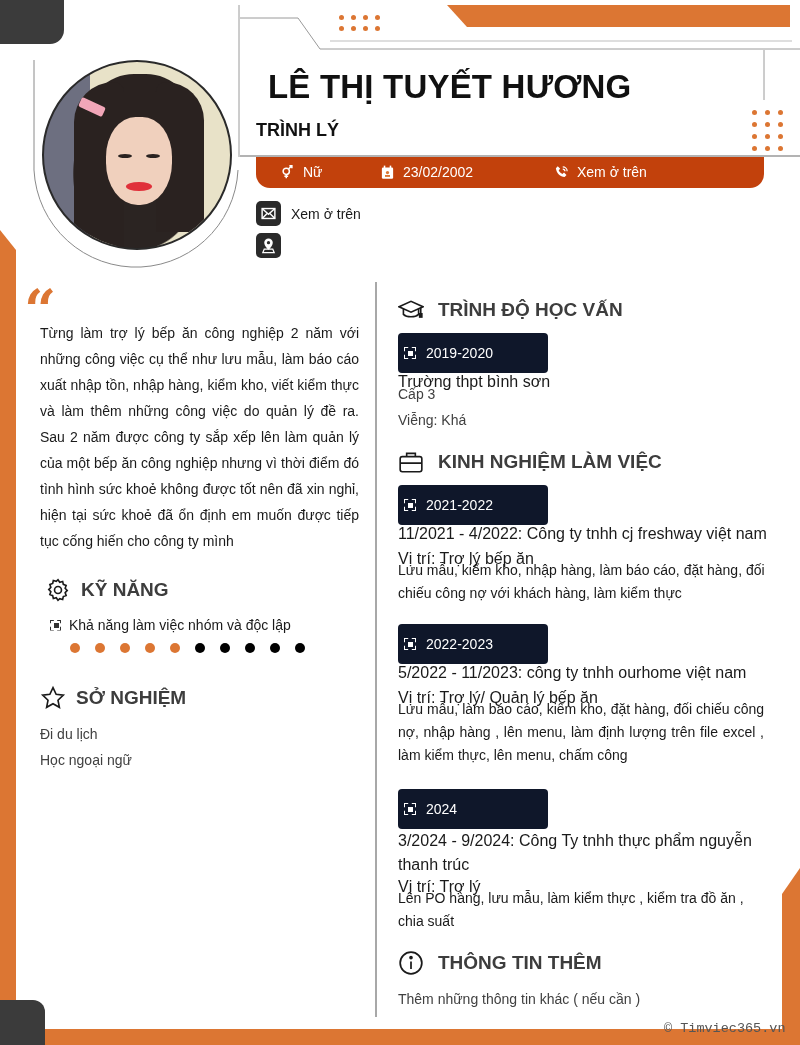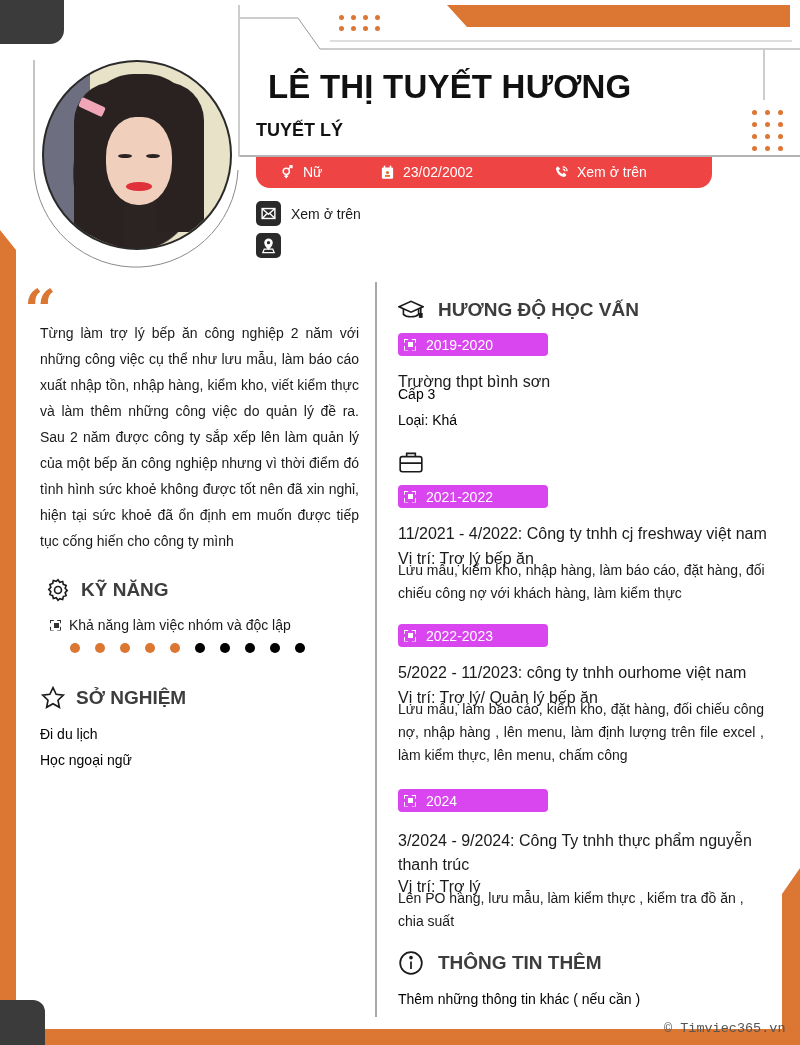--- a/index.html
+++ b/index.html
@@ -25,47 +25,47 @@
   .avatar .hair-r { position:absolute; left: 112px; top: 20px; width: 48px; height: 150px; background: #2a2220; border-radius: 10px 40px 0 0; }
   .avatar .hair-top { position:absolute; left: 42px; top: 12px; width: 108px; height: 56px; background: #2a2220; border-radius: 60px 60px 10px 10px; }
   .avatar .lips { position:absolute; left: 82px; top: 120px; width: 26px; height: 9px; background: #e0303a; border-radius: 50%; }
   .avatar .eye { position:absolute; top: 92px; width: 14px; height: 4px; background: #2a2220; border-radius: 50%; }
   .avatar .clip { position:absolute; left: 35px; top: 40px; width: 26px; height: 10px; background: #f1a6b8; transform: rotate(25deg); border-radius: 2px; }
 
   
   .name { left: 256px; top: 68px; font-size: 33px; font-weight: bold; letter-spacing: 0.2px; color: #111; font-family: "Liberation Sans", sans-serif; margin-left: 12px; }
   .role { left: 256px; top: 120px; font-size: 18px; font-weight: bold; color: #111; }
 
-  .info-bar { left: 256px; top: 157px; width: 456px; height: 31px; background: #ef4444; border-radius: 0 0 14px 14px; color: #fff; font-size: 14px; }
+  .info-bar { left: 256px; top: 157px; width: 508px; height: 31px; background: #c2410c; border-radius: 0 0 14px 14px; color: #fff; font-size: 14px; }
   .info-bar .item { position: absolute; top: 7px; display: flex; align-items: center; gap: 8px; }
   .info-bar svg { width: 15px; height: 15px; fill: #fff; }
 
   .contact { left: 256px; display: flex; align-items: center; gap: 10px; font-size: 14px; color: #1a1a1a; }
   .contact .ic { width: 25px; height: 25px; background: #2a2a2a; border-radius: 5px; display:flex; align-items:center; justify-content:center; }
   .contact .ic svg { width: 17px; height: 17px; }
 
   
   .quote-mark { left: 24px; top: 282px; font-size: 56px; font-weight: bold; color: #dc7633; font-family: "DejaVu Serif", serif; line-height: 1; }
   .summary { left: 40px; top: 320px; width: 319px; font-size: 14px; line-height: 26px; text-align: justify; color: #1a1a1a; }
 
   .sec-head { display: flex; align-items: center; gap: 10px; font-weight: bold; color: #3d3d3d; font-size: 19px; }
   .sec-head svg { width: 26px; height: 26px; }
 
   .skill { left: 50px; top: 617px; font-size: 14px; display: flex; align-items: center; gap: 8px; }
   .rating { left: 70px; top: 643px; display: flex; gap: 15px; }
   .rating span { width: 10px; height: 10px; border-radius: 50%; display: inline-block; }
 
-  .plain-line { font-size: 14px; color: #000000; }
+  .plain-line { font-size: 14px; color: #404040; }
 
   
   .col-divider { left: 375px; top: 282px; width: 2px; height: 735px; background: #a8a8a8; }
 
   
   .r-x { left: 398px; }
-  .badge { width: 150px; height: 23px; background: #d946ef; border-radius: 4px; color: #fff; font-size: 14px; display: flex; align-items: center; padding-left: 6px; gap: 10px; }
+  .badge { width: 150px; height: 40px; background: #0f172a; border-radius: 4px; color: #fff; font-size: 14px; display: flex; align-items: center; padding-left: 6px; gap: 10px; }
   .focus-ic { width: 12px; height: 12px; position: relative; }
   .focus-ic::before { content:""; position:absolute; inset:0; border: 1.5px solid currentColor; clip-path: polygon(0 0,35% 0,35% 100%,65% 100%,65% 0,100% 0,100% 35%,0 35%,0 65%,100% 65%,100% 100%,0 100%); }
   .focus-ic::after { content:""; position:absolute; left:3.5px; top:3.5px; width:5px; height:5px; background: currentColor; }
   .r-bold { font-size: 16px; font-weight: normal; color: #1a1a1a; margin-top: 12px; }
   .r-text { font-size: 14px; color: #1a1a1a; line-height: 23px; width: 370px; }
 
   .watermark { left: 636px; top: 1021px; font-family: "Liberation Mono", "DejaVu Sans Mono", monospace; font-size: 13.5px; color: #555; margin-left: 28px; }
 </style>
 </head>
 <body>
@@ -116,21 +116,21 @@
   <div class="hair-l"></div>
   <div class="hair-r"></div>
   <div class="face"></div>
   <div class="eye" style="left:74px"></div>
   <div class="eye" style="left:102px"></div>
   <div class="lips"></div>
   <div class="clip"></div>
 </div>
 
 <div class="abs name">LÊ THỊ TUYẾT HƯƠNG</div>
-<div class="abs role">TUYẾT LÝ</div>
+<div class="abs role">TRÌNH LÝ</div>
 
 <div class="abs info-bar">
   <div class="item" style="left:24px">
     <svg viewBox="0 0 24 24">
         <circle cx="10" cy="10" r="5" fill="none" stroke="#fff" stroke-width="2.4"></circle>
         <path d="M10 15v6M7 18h6M14 6l5-5M15 1h4v4" stroke="#fff" stroke-width="2.4" fill="none"></path>
       </svg>
     <span>Nữ</span>
   </div>
   <div class="item" style="left:124px">
@@ -209,35 +209,36 @@
 
 <div class="abs col-divider"></div>
 
 <div class="abs sec-head r-x" style="top:297px;gap:14px">
   <svg viewBox="0 0 24 24" fill="none" stroke="#1a1a1a" stroke-width="1.5">
       <path d="M1 9l11-5 11 5-11 5z"></path>
       <path d="M5 11v5c3 3 11 3 14 0v-5"></path>
       <path d="M21 10v6"></path>
       <rect x="20" y="15.5" width="2" height="3" fill="#1a1a1a"></rect>
     </svg>
-  <span>HƯƠNG ĐỘ HỌC VẤN</span>
+  <span>TRÌNH ĐỘ HỌC VẤN</span>
 </div>
 <div class="abs badge r-x" style="top:333px">
   <span class="focus-ic"></span>
   <span>2019-2020</span>
 </div>
 <div class="abs r-bold r-x" style="top:361px">Trường thpt bình sơn</div>
 <div class="abs plain-line r-x" style="top:386px">Cấp 3</div>
-<div class="abs plain-line r-x" style="top:412px">Loại: Khá</div>
+<div class="abs plain-line r-x" style="top:412px">Viễng: Khá</div>
 
 <div class="abs sec-head r-x" style="top:449px;gap:14px">
   <svg viewBox="0 0 24 24" fill="none" stroke="#1a1a1a" stroke-width="1.5">
       <rect x="2" y="7" width="20" height="14" rx="2"></rect>
       <path d="M8 7V4h8v3M2 13h20"></path>
     </svg>
+  <span>KINH NGHIỆM LÀM VIỆC</span>
 </div>
 
 <div class="abs badge r-x" style="top:485px">
   <span class="focus-ic"></span>
   <span>2021-2022</span>
 </div>
 <div class="abs r-bold r-x" style="top:513px">11/2021 - 4/2022: Công ty tnhh cj freshway việt nam</div>
 <div class="abs r-bold r-x" style="top:538px">Vị trí: Trợ lý bếp ăn</div>
 <div class="abs r-text r-x" style="top:559px">Lưu mẫu, kiểm kho, nhập hàng, làm báo cáo, đặt hàng, đối chiếu công nợ với khách hàng, làm kiểm thực</div>
 

